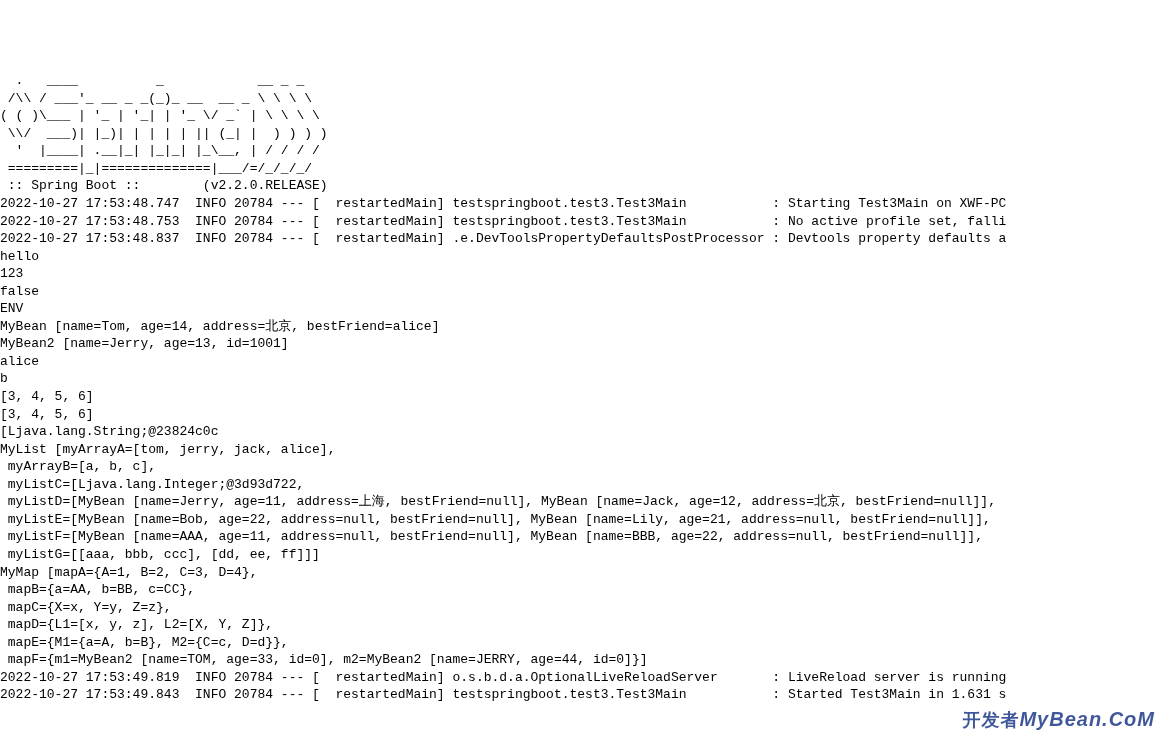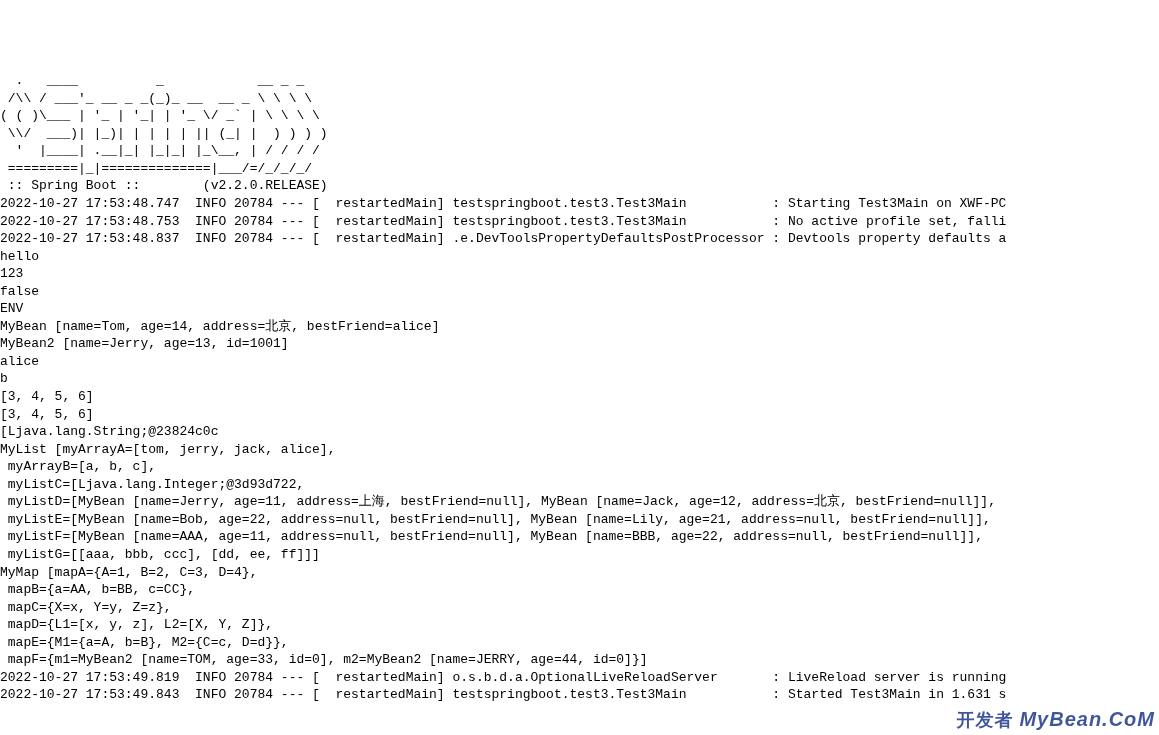--- a/index.html
+++ b/index.html
@@ -31,21 +31,21 @@
       font-family: sans-serif;
       font-size: 20px;
       font-weight: bold;
       font-style: italic;
       color: rgba(0, 30, 120, 0.75);
       letter-spacing: 1px;
       pointer-events: none;
     }
     .watermark .cn {
       font-size: 18px;
-      margin-right: 6px;
+      margin-right: 0;
       font-style: normal;
     }
   </style>
 </head>
 <body>
 
 
 
 <div class="console-output" id="console-root"><span class="line">  .   ____          _            __ _ _</span><span class="line"> /\\ / ___'_ __ _ _(_)_ __  __ _ \ \ \ \</span><span class="line">( ( )\___ | '_ | '_| | '_ \/ _` | \ \ \ \</span><span class="line"> \\/  ___)| |_)| | | | | || (_| |  ) ) ) )</span><span class="line">  '  |____| .__|_| |_|_| |_\__, | / / / /</span><span class="line"> =========|_|==============|___/=/_/_/_/</span><span class="line"> :: Spring Boot ::        (v2.2.0.RELEASE)</span><span class="line"></span><span class="line">2022-10-27 17:53:48.747  INFO 20784 --- [  restartedMain] testspringboot.test3.Test3Main           : Starting Test3Main on XWF-PC</span><span class="line">2022-10-27 17:53:48.753  INFO 20784 --- [  restartedMain] testspringboot.test3.Test3Main           : No active profile set, falli</span><span class="line">2022-10-27 17:53:48.837  INFO 20784 --- [  restartedMain] .e.DevToolsPropertyDefaultsPostProcessor : Devtools property defaults a</span><span class="line">hello</span><span class="line">123</span><span class="line">false</span><span class="line">ENV</span><span class="line">MyBean [name=Tom, age=14, address=北京, bestFriend=alice]</span><span class="line">MyBean2 [name=Jerry, age=13, id=1001]</span><span class="line">alice</span><span class="line">b</span><span class="line">[3, 4, 5, 6]</span><span class="line">[3, 4, 5, 6]</span><span class="line">[Ljava.lang.String;@23824c0c</span><span class="line">MyList [myArrayA=[tom, jerry, jack, alice],</span><span class="line"> myArrayB=[a, b, c],</span><span class="line"> myListC=[Ljava.lang.Integer;@3d93d722,</span><span class="line"> myListD=[MyBean [name=Jerry, age=11, address=上海, bestFriend=null], MyBean [name=Jack, age=12, address=北京, bestFriend=null]],</span><span class="line"> myListE=[MyBean [name=Bob, age=22, address=null, bestFriend=null], MyBean [name=Lily, age=21, address=null, bestFriend=null]],</span><span class="line"> myListF=[MyBean [name=AAA, age=11, address=null, bestFriend=null], MyBean [name=BBB, age=22, address=null, bestFriend=null]],</span><span class="line"> myListG=[[aaa, bbb, ccc], [dd, ee, ff]]]</span><span class="line">MyMap [mapA={A=1, B=2, C=3, D=4},</span><span class="line"> mapB={a=AA, b=BB, c=CC},</span><span class="line"> mapC={X=x, Y=y, Z=z},</span><span class="line"> mapD={L1=[x, y, z], L2=[X, Y, Z]},</span><span class="line"> mapE={M1={a=A, b=B}, M2={C=c, D=d}},</span><span class="line"> mapF={m1=MyBean2 [name=TOM, age=33, id=0], m2=MyBean2 [name=JERRY, age=44, id=0]}]</span><span class="line">2022-10-27 17:53:49.819  INFO 20784 --- [  restartedMain] o.s.b.d.a.OptionalLiveReloadServer       : LiveReload server is running </span><span class="line">2022-10-27 17:53:49.843  INFO 20784 --- [  restartedMain] testspringboot.test3.Test3Main           : Started Test3Main in 1.631 s</span></div>
 

